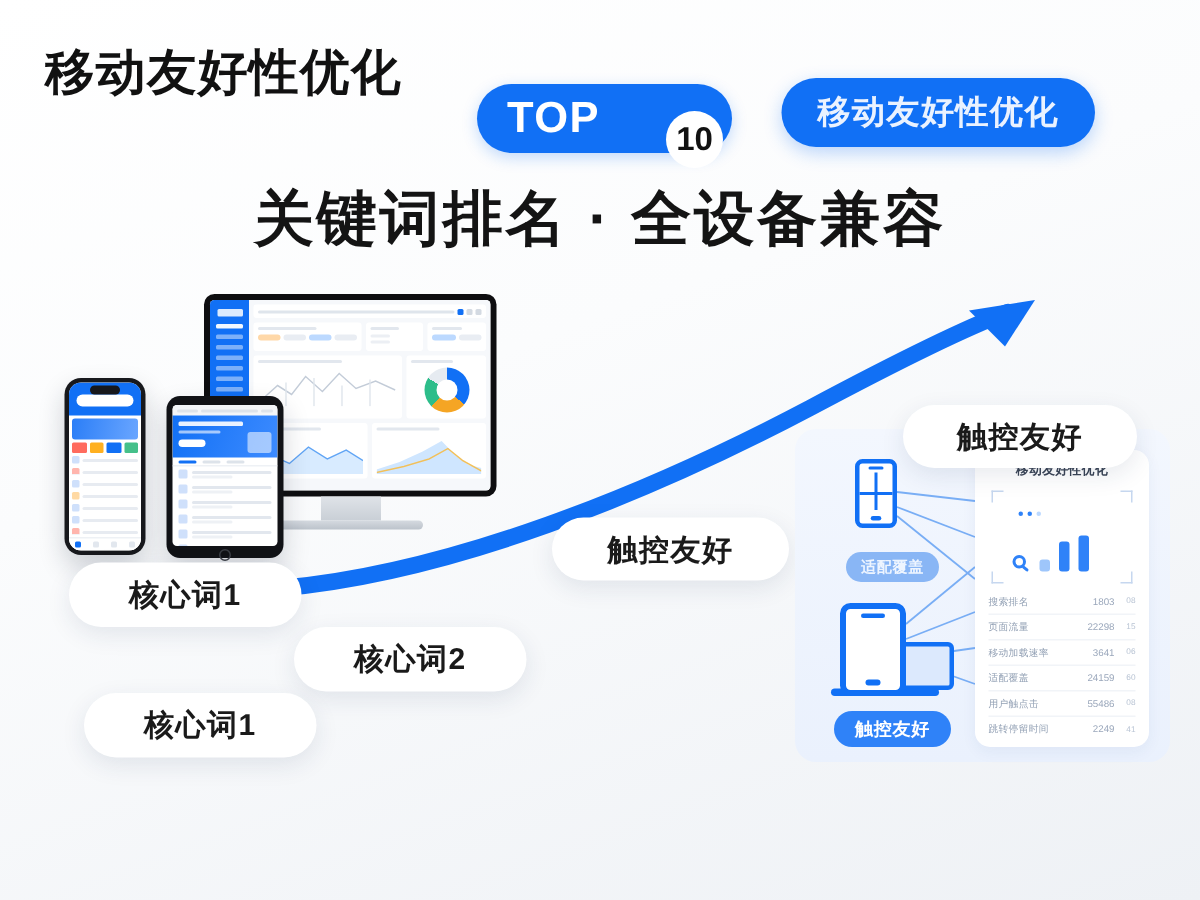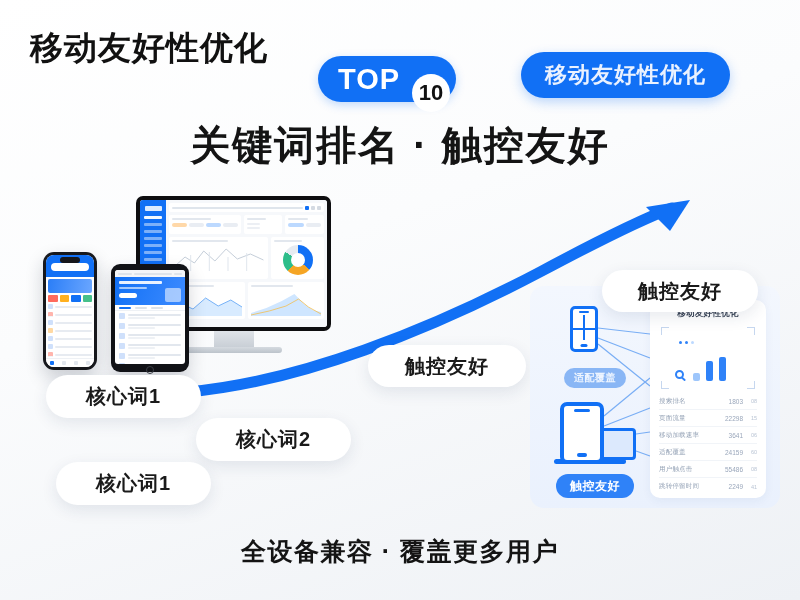--- a/index.html
+++ b/index.html
@@ -16,21 +16,21 @@
   
   .eyebrow {
     position: absolute; left: 30px; top: 26px;
     font-size: 33px; font-weight: 700; letter-spacing: 1px;
     color: #111; white-space: nowrap;
   }
   .top-badge {
     position: absolute; left: 318px; top: 56px;
     height: 46px; border-radius: 23px;
     background: #1170f5; display: flex; align-items: center;
-    padding: 0 6px 0 20px; box-shadow: 0 3px 10px rgba(17,112,245,.25);
+    padding: 0 6px 0 20px; box-shadow: 0 3px 10px rgba(17,112,245,.25); gap: 32px;
   }
   .top-badge .tw {
     font-size: 29px; font-weight: 700; color: #fff;
     letter-spacing: 1px; margin-right: 12px;
   }
   .top-badge .circle {
     width: 38px; height: 38px; border-radius: 50%;
     background: #fff; display: flex; align-items: center; justify-content: center;
     font-size: 22px; font-weight: 700; color: #111; margin-top: 28px;
   }
@@ -233,21 +233,21 @@
 
   <div class="eyebrow">移动友好性优化</div>
 
   <div class="top-badge">
     <span class="tw">TOP</span>
     <span class="circle">10</span>
   </div>
 
   <div class="chip-blue">移动友好性优化</div>
 
-  <div class="headline">关键词排名 · 触控友好</div>
+  <div class="headline">关键词排名 · 全设备兼容</div>
 
   <div class="devices">
 
     <div class="monitor">
       <div class="screen">
         <div class="inner">
           <div class="dash-side">
             <div class="dash-logo"></div>
             <div class="it on"></div>
               <div class="it"></div>
@@ -548,15 +548,14 @@
         </div>
         <div class="r">
           <span class="n">跳转停留时间</span>
           <span class="v">2249</span>
           <span class="d">41</span>
         </div>
       </div>
     </div>
   </div>
 
-  <div class="footer">全设备兼容 · 覆盖更多用户</div>
 
 </div>
 
 </body></html>

